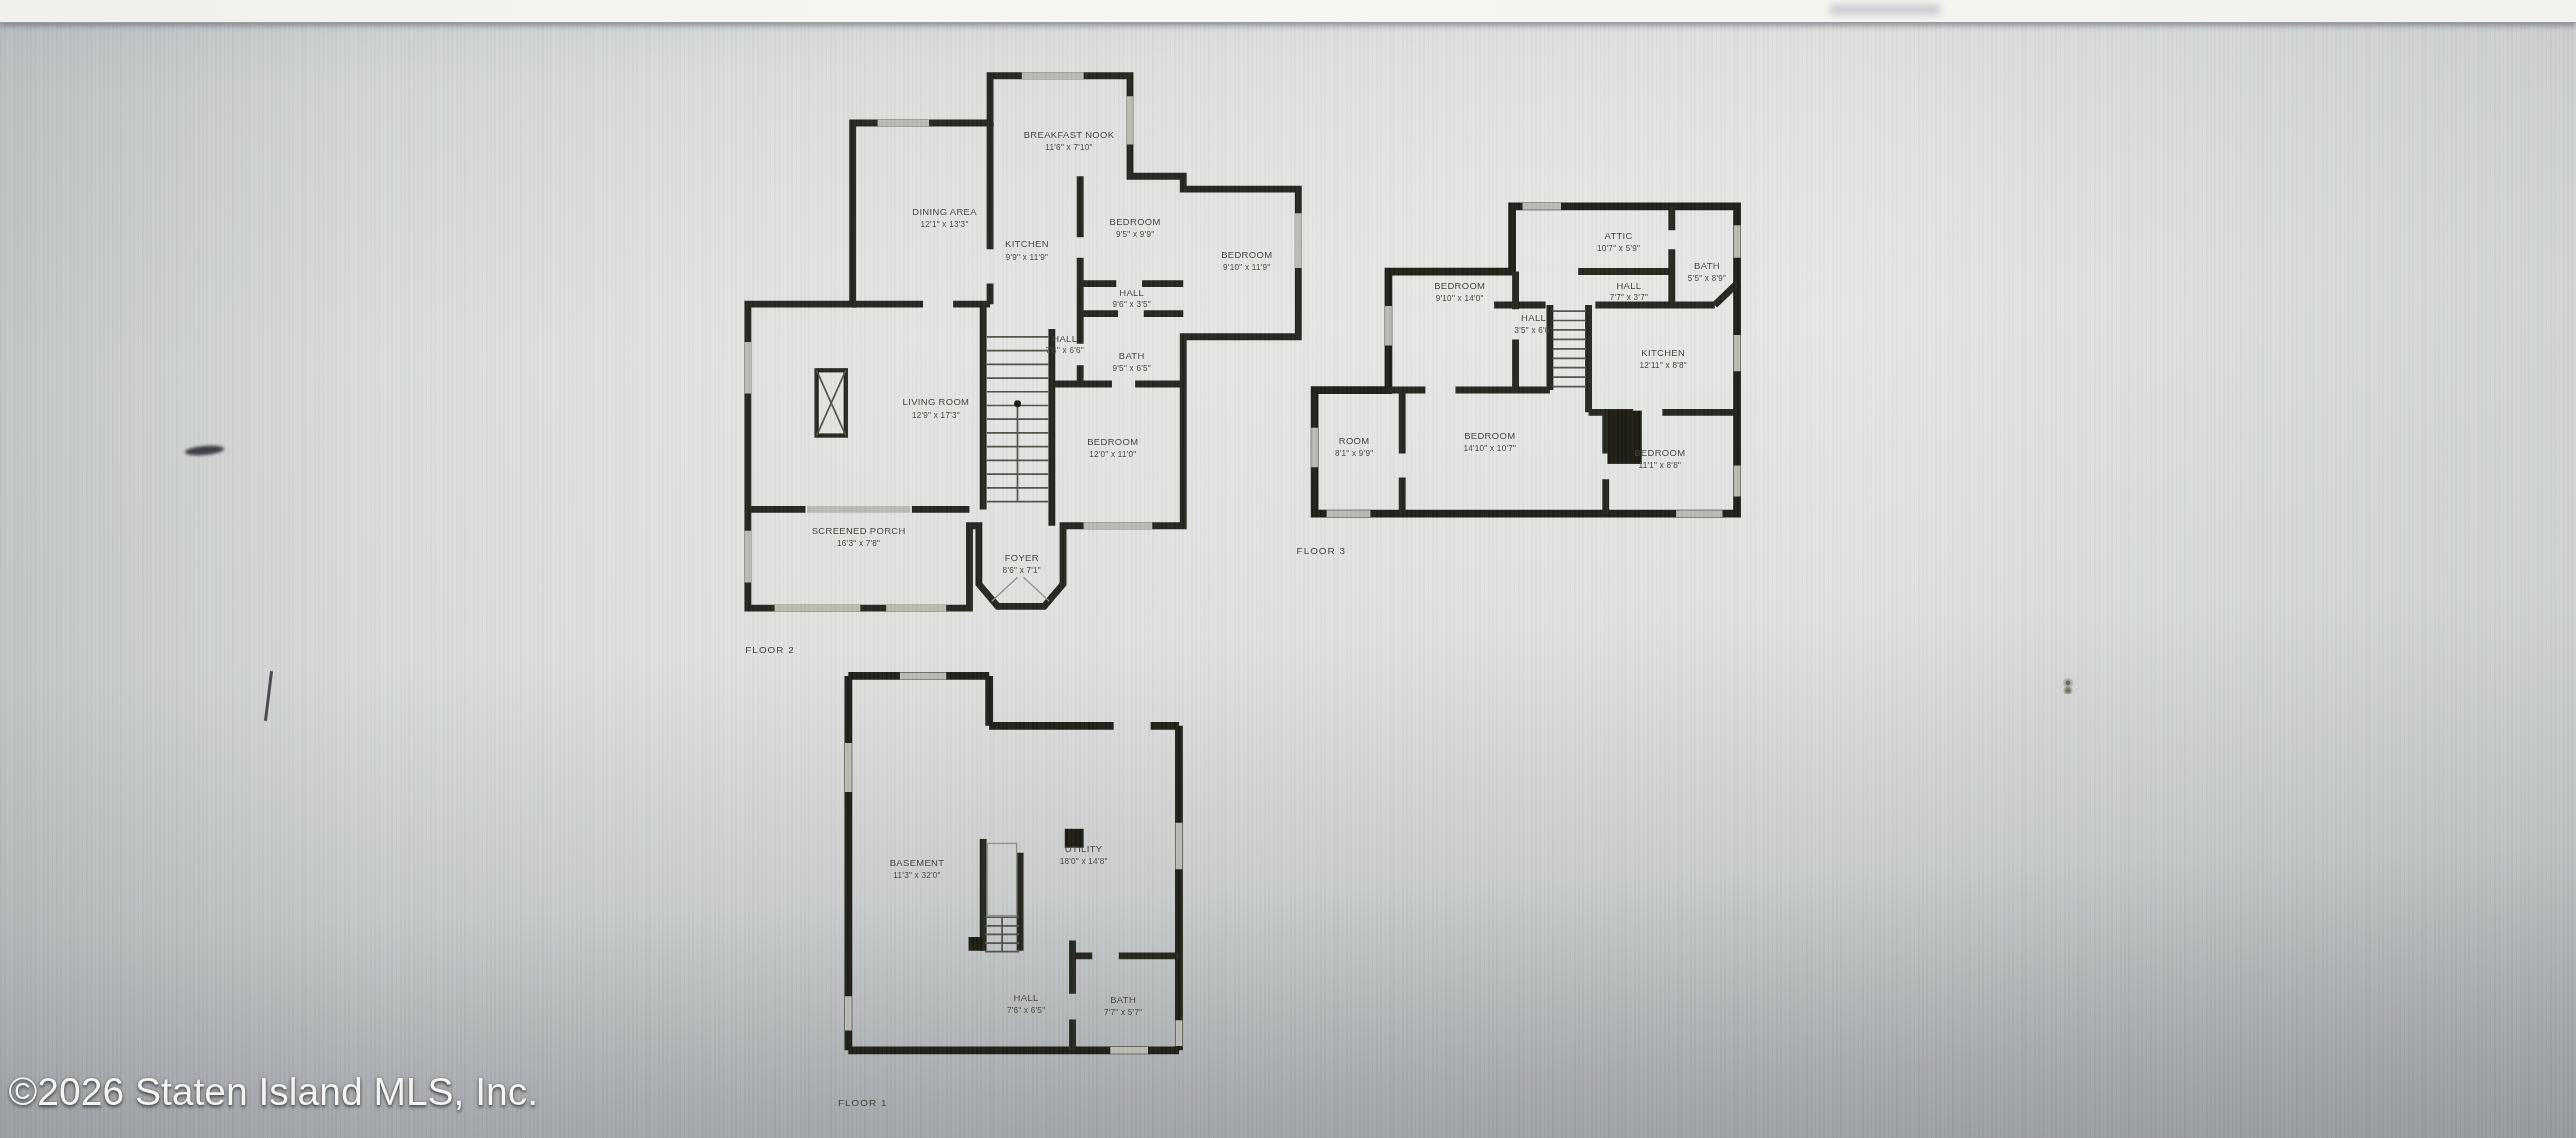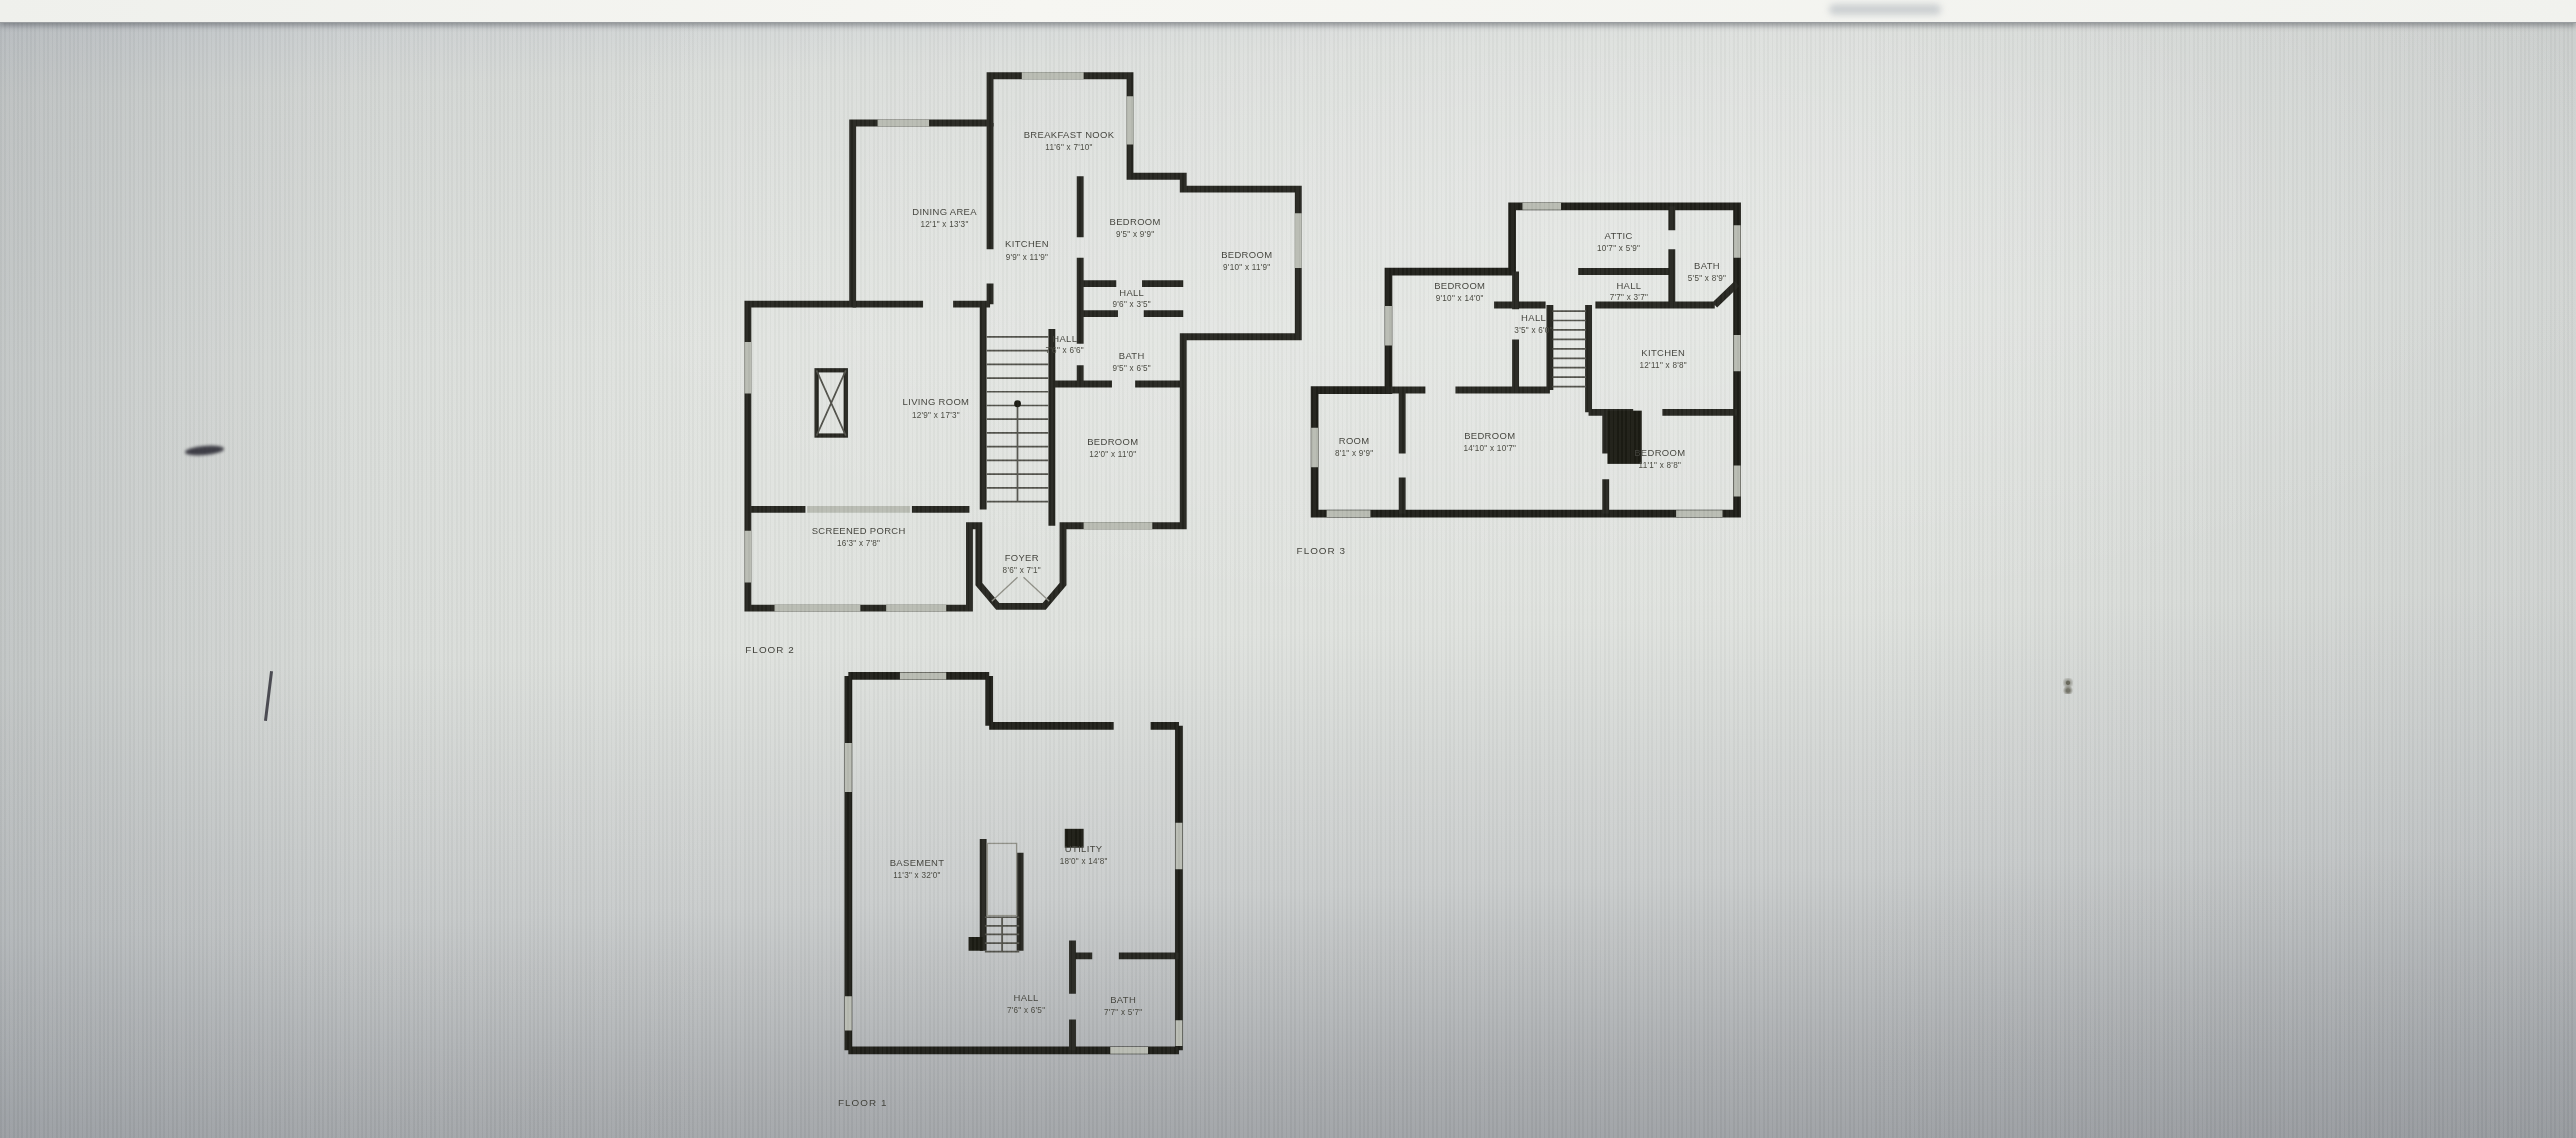--- a/index.html
+++ b/index.html
@@ -168,14 +168,15 @@
   <div class="texture"></div>
 
   <div class="top-band">
     <div class="band-smudge"></div>
   </div>
 
   <div class="smudge"></div>
   <div class="scratch"></div>
   <div class="speck"></div>
 
+  <div class="copyright">©2026 Staten Island MLS, Inc.</div>
 </div>
 
 
 </body></html>

